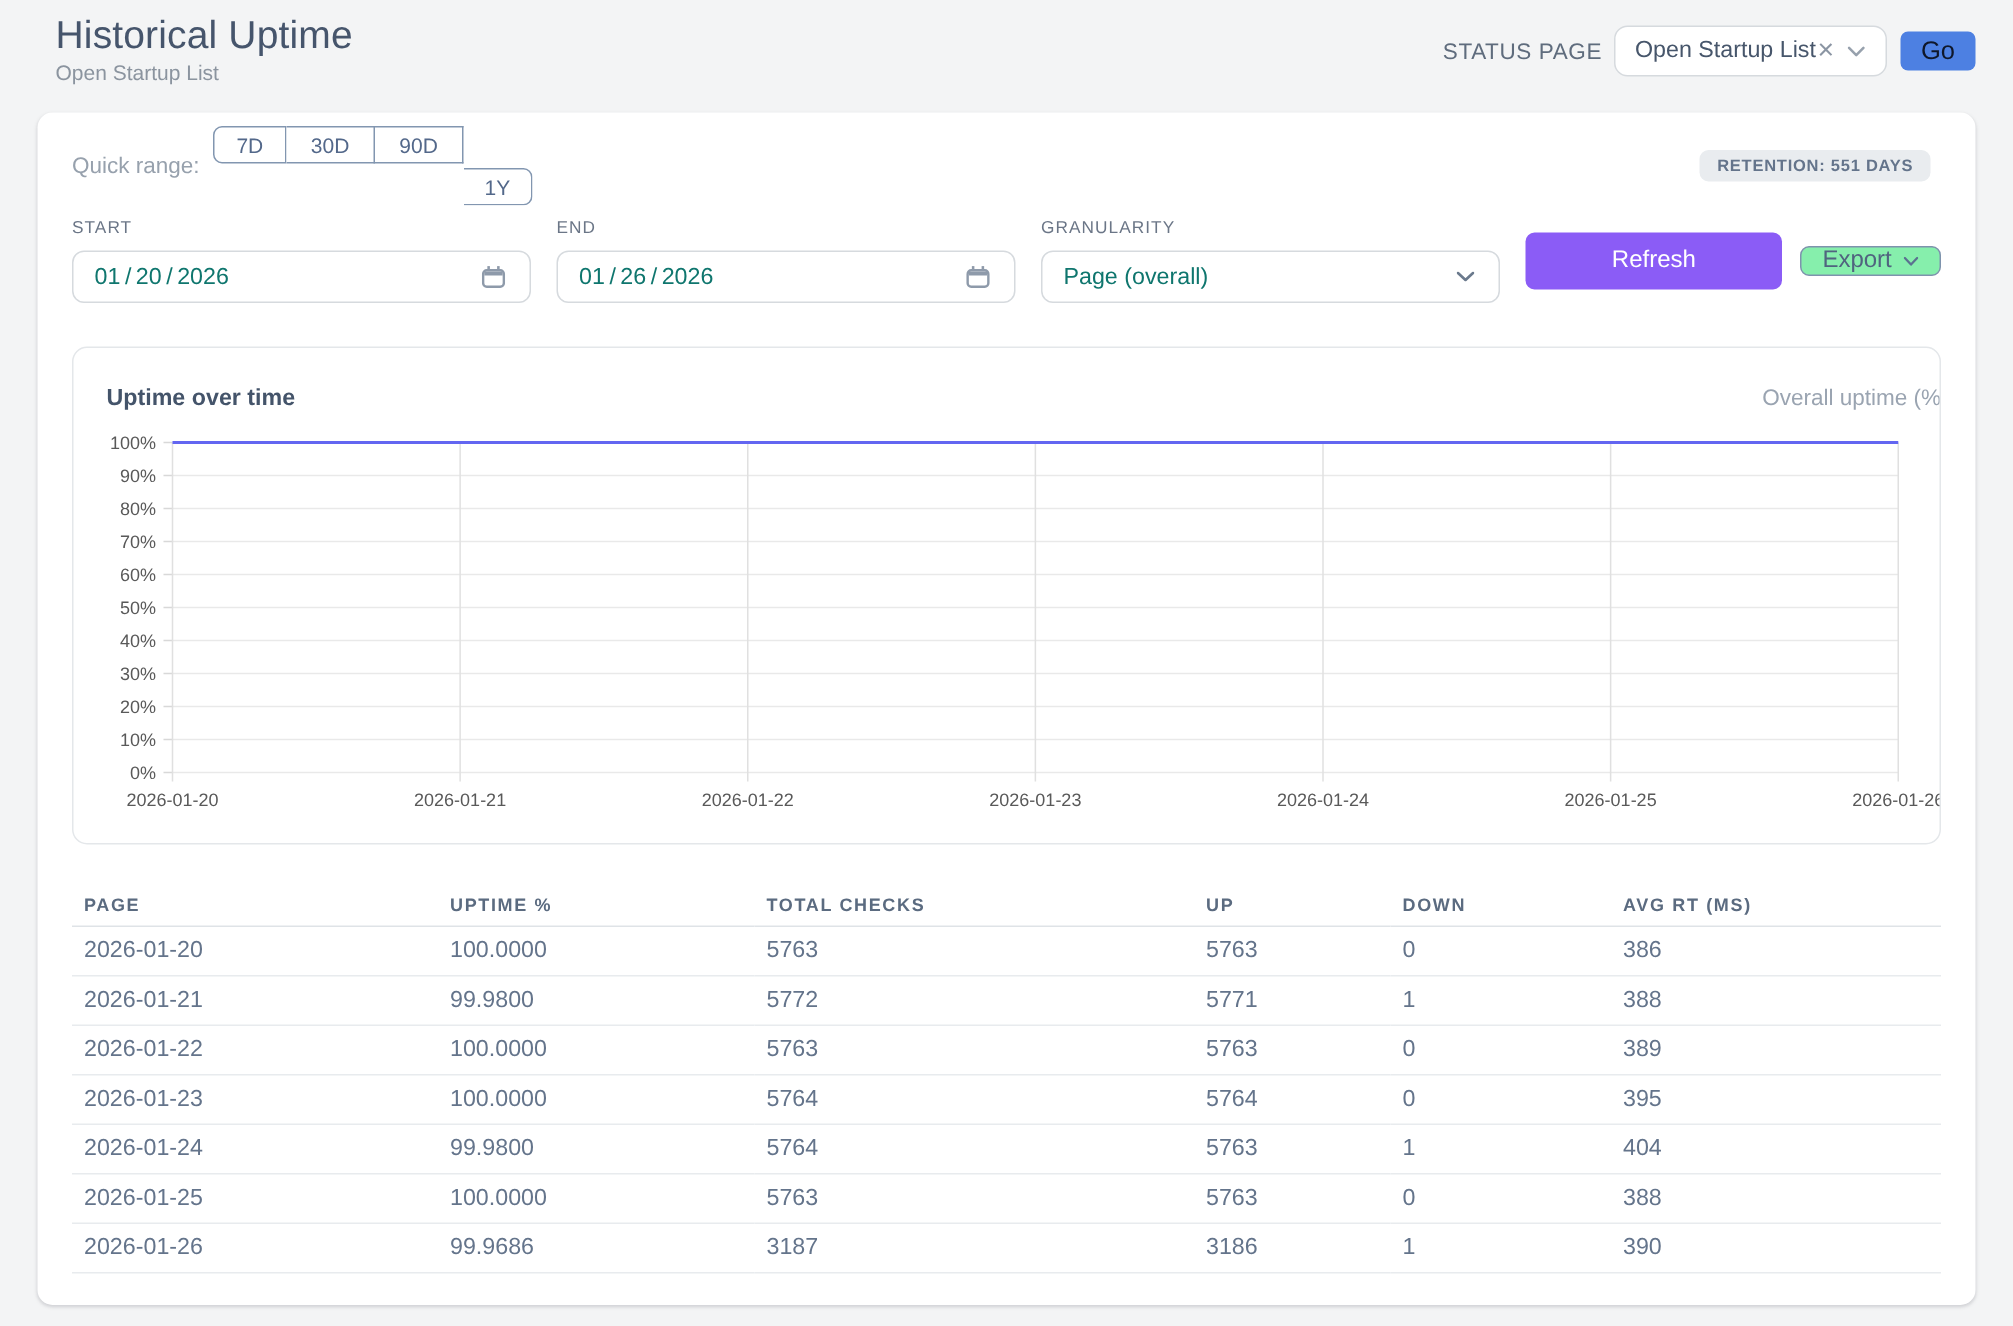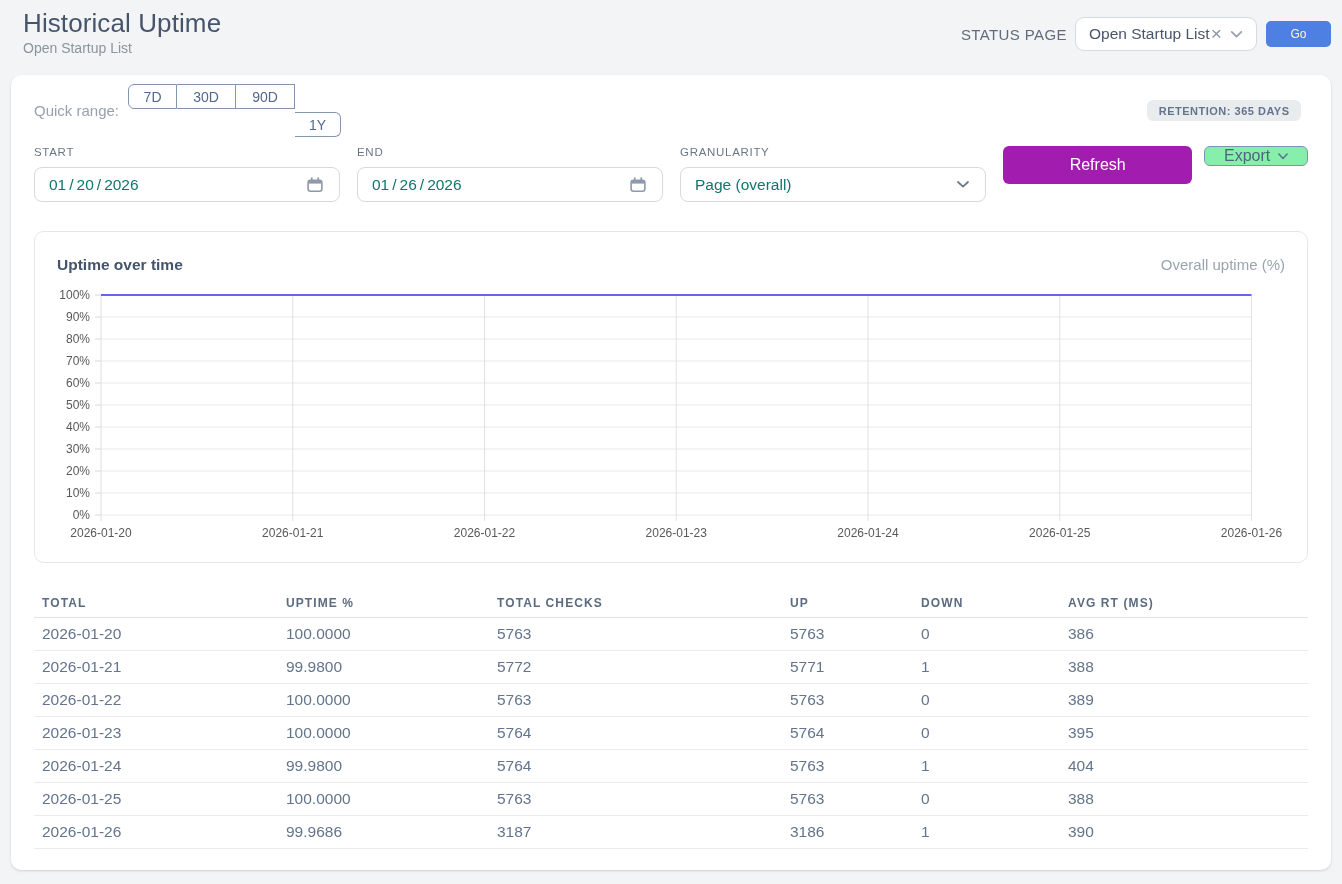--- a/index.html
+++ b/index.html
@@ -2,37 +2,37 @@
 <html><head>
 <meta charset="utf-8">
 <style>
 * { box-sizing: border-box; margin: 0; padding: 0; }
 html,body { width:1342px; height:884px; }
 body {
   background:#f3f4f5;
   font-family:"Liberation Sans", sans-serif;
   color:#44546a;
 }
-.page { padding:0 11px; }
+.page { padding:0 25px; }
 
 .topbar { height:75px; display:flex; justify-content:space-between; }
 .titles { padding:10px 0 0 12px; }
 .titles h1 { font-size:26px; font-weight:normal; color:#46556c; letter-spacing:0.1px; line-height:26px; }
 .titles .sub { font-size:14px; color:#8b949f; margin-top:4px; }
 .hright { display:flex; align-items:center; margin-top:-7px; }
 .splabel { font-size:15px; color:#5f6c7d; letter-spacing:0.4px; margin-right:8px; }
 .sel {
   width:182px; height:34px; background:#fff; border:1px solid #d6dade; border-radius:9px;
   display:flex; align-items:center; padding:0 10px 0 13px; font-size:15.5px; color:#47566b;
 }
 .sel .x { color:#8b95a3; font-size:19px; margin-left:1px; font-weight:300; }
 .sel svg { margin-left:8px; }
 .go {
-  margin-left:9px; width:65px; height:26px; background:#4d80e2; color:#fef9c3; border:none;
-  border-radius:5px; font-size:12px; font-family:inherit;
+  margin-left:9px; width:50px; height:26px; background:#4d80e2; color:#0f172a; border:none;
+  border-radius:5px; font-size:17px; font-family:inherit;
 }
 
 .card {
   background:#fff; border-radius:10px; height:795px; padding:23px 23px 0 23px;
   box-shadow:0 1px 2px rgba(16,24,40,.06), 0 1px 3px rgba(16,24,40,.1);
 }
 .row1 { display:flex; justify-content:space-between; align-items:center; height:25px;gap:12px; }
 .qr { display:flex; align-items:center; font-size:15px; color:#97a1ad; }
 .qgroup { display:flex; margin-left:9px; }
 .qbtn {
@@ -40,32 +40,32 @@
   font-size:14px; font-family:inherit; height:25px; display:flex; align-items:center; justify-content:center;
 }
 .qbtn:first-child { border-left-width:1px; border-radius:6px 0 0 6px; }
 .qbtn:last-child { border-radius:0 6px 6px 0; }
 .b7 { width:49px; } .b30 { width:59px; } .b90 { width:59px; } .b1y { width:46px;margin-top:28px; }
 .badge {
   background:#e9ecef; color:#64748b; font-size:11px; font-weight:bold; letter-spacing:0.5px;
   height:21px; display:flex; align-items:center; padding:0 11.5px; border-radius:6px; margin-right:7px;
 }
 
-.row2 { display:flex; align-items:flex-start; margin-top:23px; }
+.row2 { display:flex; align-items:center; margin-top:23px; }
 .field label { display:block; font-size:11.5px; color:#6b7687; letter-spacing:0.7px; margin-bottom:9px; }
 .control {
   height:35px; background:#fff; border:1px solid #d6dade; border-radius:8px;
   display:flex; align-items:center; padding:0 16px 0 14px; font-size:15.5px; color:#0f766e;
 }
 .f-start, .f-end, .f-gran { margin-right:17px; }
 .f-start .control, .f-end .control { width:306px; }
 .f-gran .control { width:306px; }
 .control .grow { flex:1; } .dt .s { margin:0 3px; }
 .refresh {
-  width:190px; height:38px; background:#a21caf; border:none; border-radius:6px;
+  width:190px; height:38px; background:#8b5cf6; border:none; border-radius:6px;
   color:#fff; font-size:16px; font-family:inherit; margin-right:12px;
 }
 .export {
   width:104px; height:20px; background:#86efac; border:1px solid #7e93ad; border-radius:6px;
   color:#50647f; font-size:16px; font-family:inherit; display:flex; align-items:center; justify-content:center;
 }
 .export svg { margin-left:8px; }
 
 .chartcard { margin-top:29px; border:1px solid #e4e7ea; border-radius:10px; height:332px; overflow:hidden; }
 
@@ -100,21 +100,21 @@
   <div class="card">
     <div class="row1">
       <div class="qr">Quick range:
         <div class="qgroup">
           <button class="qbtn b7">7D</button>
             <button class="qbtn b30">30D</button>
             <button class="qbtn b90">90D</button>
             <button class="qbtn b1y">1Y</button>
         </div>
       </div>
-      <div class="badge">RETENTION: 365 DAYS</div>
+      <div class="badge">RETENTION: 551 DAYS</div>
     </div>
     <div class="row2">
       <div class="field f-start">
         <label>START</label>
         <div class="control">
             <span class="grow dt">01<span class="s">/</span>20<span class="s">/</span>2026</span>
           <svg width="16" height="15" viewBox="0 0 16 15">
               <rect x="1.1" y="3.2" width="13.8" height="11" rx="2.4" fill="none" stroke="#8e9aaa" stroke-width="1.6"></rect>
               <path d="M1.9 4 h12.2 v2.6 H1.9 z" fill="#8e9aaa"></path>
               <rect x="3.9" y="0.4" width="1.7" height="3.2" fill="#8e9aaa"></rect>
@@ -211,21 +211,21 @@
       <colgroup>
           <col style="width:244px">
           <col style="width:211px">
           <col style="width:293px">
           <col style="width:131px">
           <col style="width:147px">
           <col>
         </colgroup>
       <thead>
         <tr>
-            <th>TOTAL</th>
+            <th>PAGE</th>
             <th>UPTIME %</th>
             <th>TOTAL CHECKS</th>
             <th>UP</th>
             <th>DOWN</th>
             <th>AVG RT (MS)</th>
           </tr>
       </thead>
       <tbody>
         <tr>
             <td>2026-01-20</td>

